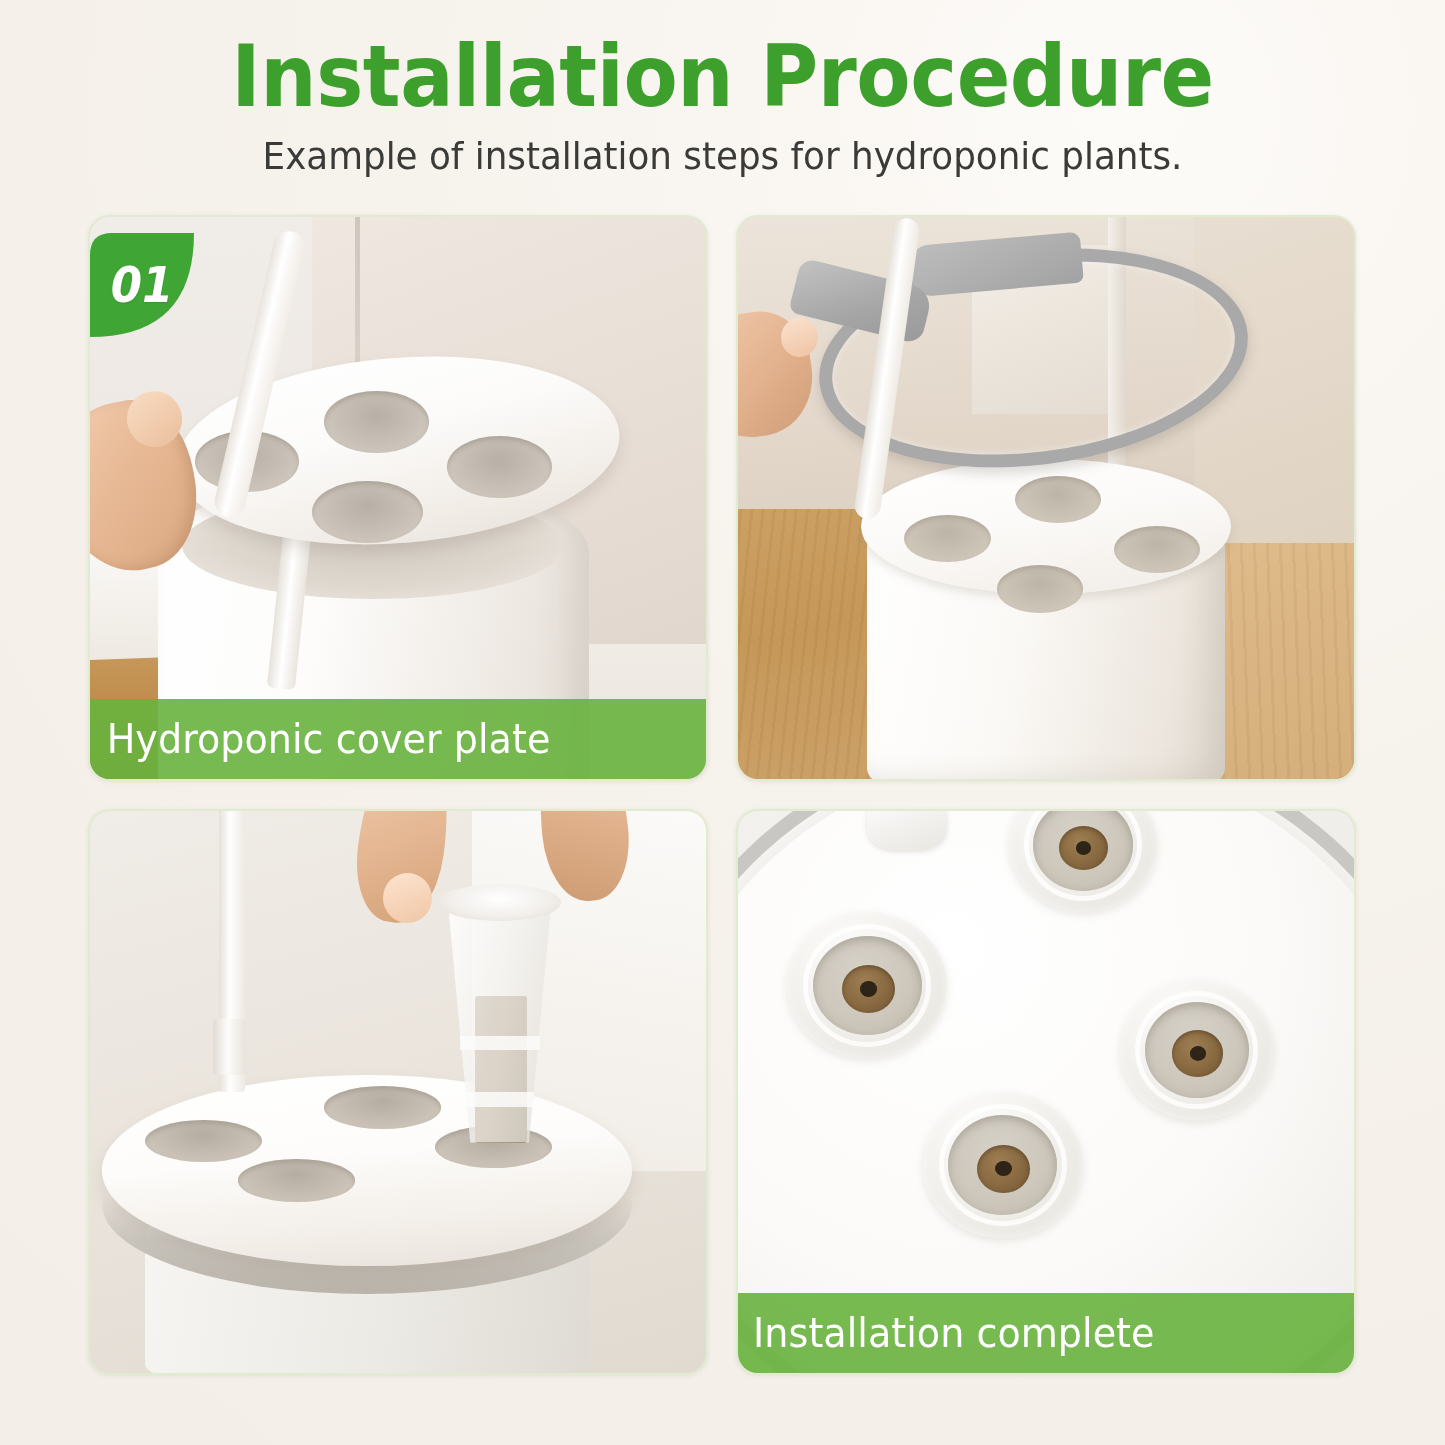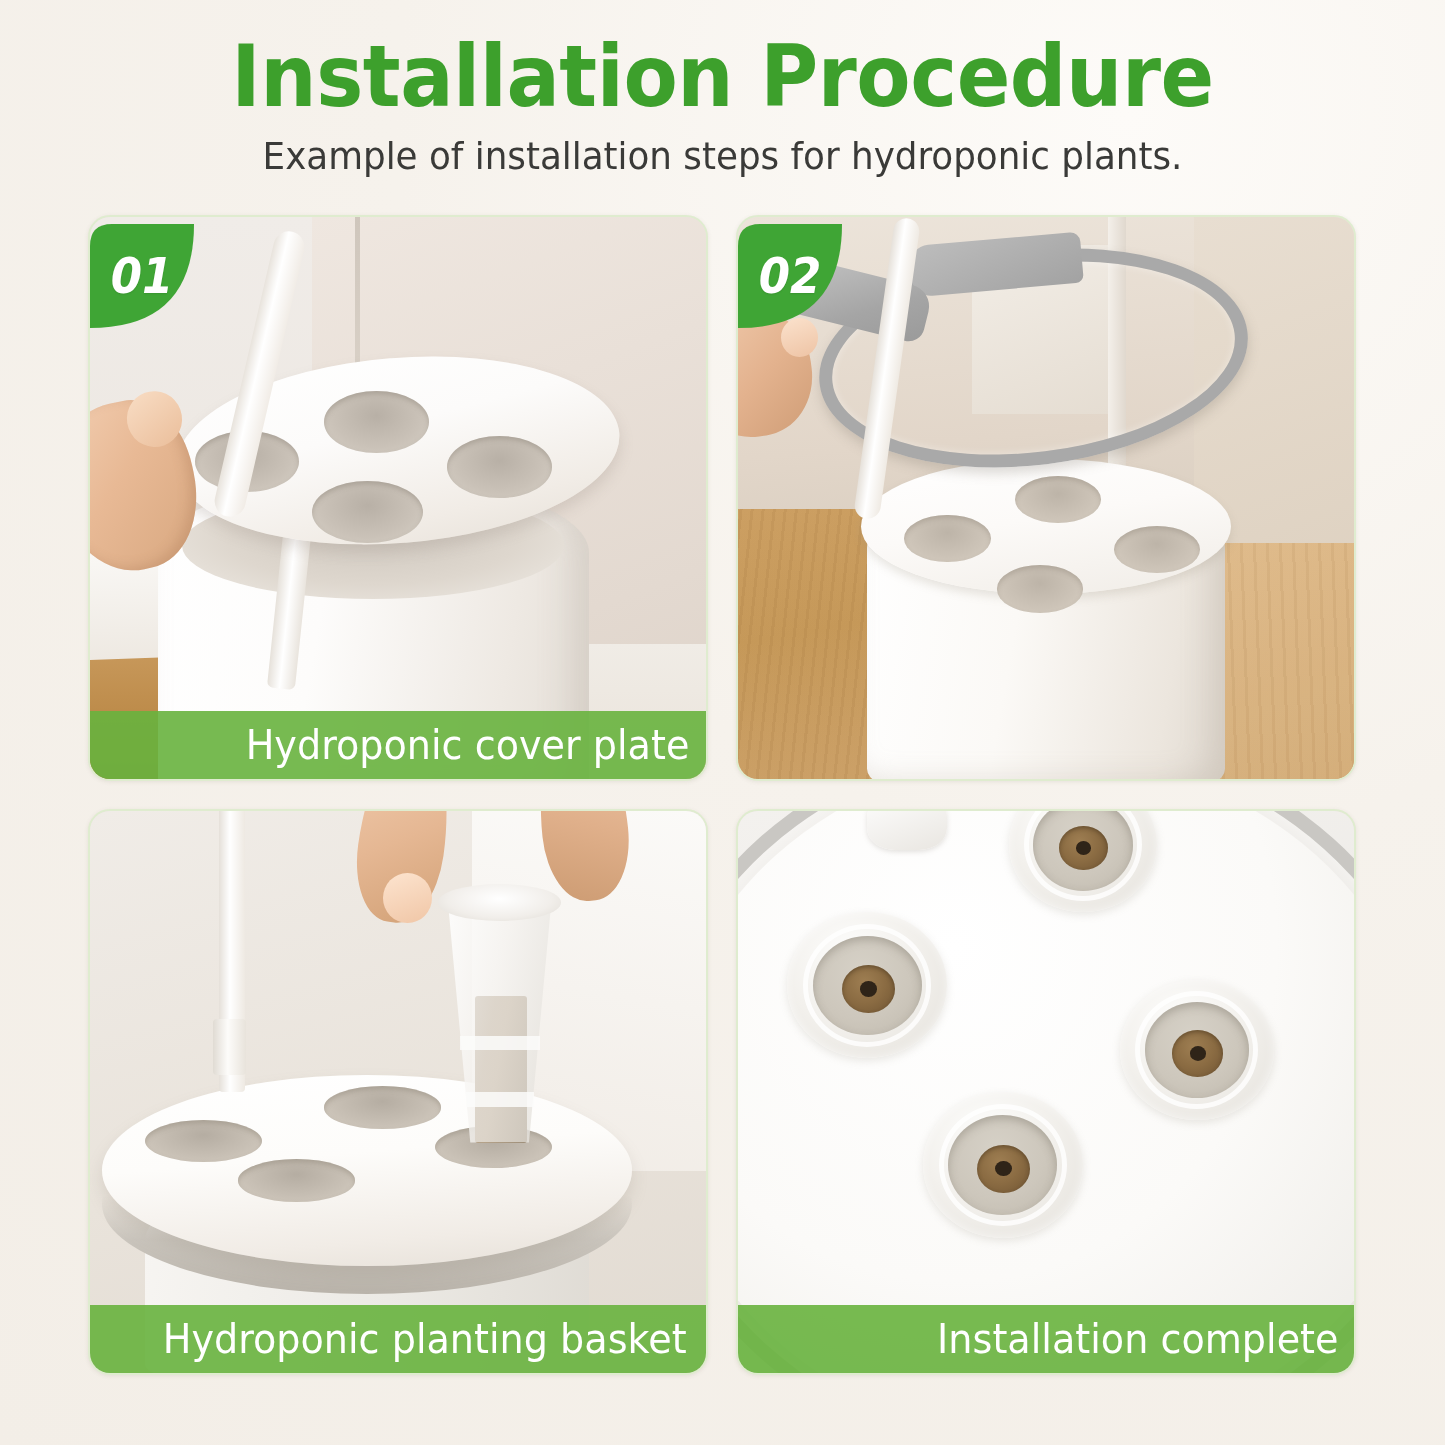--- a/index.html
+++ b/index.html
@@ -76,21 +76,21 @@
   
   .photo {
     position: absolute;
     inset: 0;
     overflow: hidden;
   }
 
   
   .badge {
     position: absolute;
-    left: 0; top: 7px;
+    left: 0; top: 16px;
     width: 122px;
     height: 122px;
     z-index: 6;
   }
   .badge svg { display: block; width: 100%; height: 100%; }
   .badge-num {
     position: absolute;
     left: 0; top: 0;
     width: 104px;
     height: 104px;
@@ -104,25 +104,25 @@
     font-family: "DejaVu Sans", sans-serif;
     transform: scaleX(0.9);
     text-shadow: 0 1px 2px rgba(0,0,0,0.10);
     pointer-events: none;
   }
 
   
   .caption {
     position: absolute;
     left: 0; right: 0; bottom: 0;
-    height: 68px;
+    height: 80px;
     background: rgba(104,178,62,0.90);
     display: flex;
     align-items: center;
-    justify-content: flex-end;
+    justify-content: flex-start;
     z-index: 5;
   }
   .caption span {
     color: #ffffff;
     font-size: 41px;
     font-weight: 400;
     transform: scaleX(0.93);
     font-family: "DejaVu Sans", sans-serif;
     white-space: nowrap;
   }
@@ -455,26 +455,20 @@
       <div class="h2 h2a"></div>
       <div class="h2 h2b"></div>
       <div class="h2 h2c"></div>
       <div class="h2 h2d"></div>
       <div class="s2-ring"></div>
       <div class="s2-clip2"></div>
       <div class="s2-clip"></div>
       <div class="s2-tube"></div>
       <div class="s2-hand"></div>
       <div class="s2-nail"></div>
-    </div>
-    <div class="badge">
-      <svg viewBox="0 0 122 122" xmlns="http://www.w3.org/2000/svg" aria-hidden="true">
-        <path d="M0,22 Q0,0 22,0 L104,0 Q104,104 0,104 Z" fill="#3fa535"></path>
-      </svg>
-      <div class="badge-num">02</div>
     </div>
   </div>
 
   <div class="panel">
     <div class="photo">
       <div class="s3-bg"></div>
       <div class="s3-bgR"></div>
       <div class="s3-body"></div>
       <div class="s3-rim"></div>
       <div class="s3-lid"></div>
@@ -486,23 +480,20 @@
       <div class="s3-postJoint"></div>
       <div class="s3-sponge"></div>
       <div class="s3-basket"></div>
       <div class="s3-slot1"></div>
       <div class="s3-slot2"></div>
       <div class="s3-basketLip"></div>
       <div class="s3-fingerA"></div>
       <div class="s3-nailA"></div>
       <div class="s3-fingerB"></div>
     </div>
-    <div class="caption">
-      <span>Hydroponic planting basket</span>
-    </div>
   </div>
 
   <div class="panel">
     <div class="photo">
       <div class="s4-bg"></div>
       <div class="s4-plate"></div>
       <div class="s4-rimOuter"></div>
       <div class="s4-knob"></div>
 
       <div class="cup c4a">

